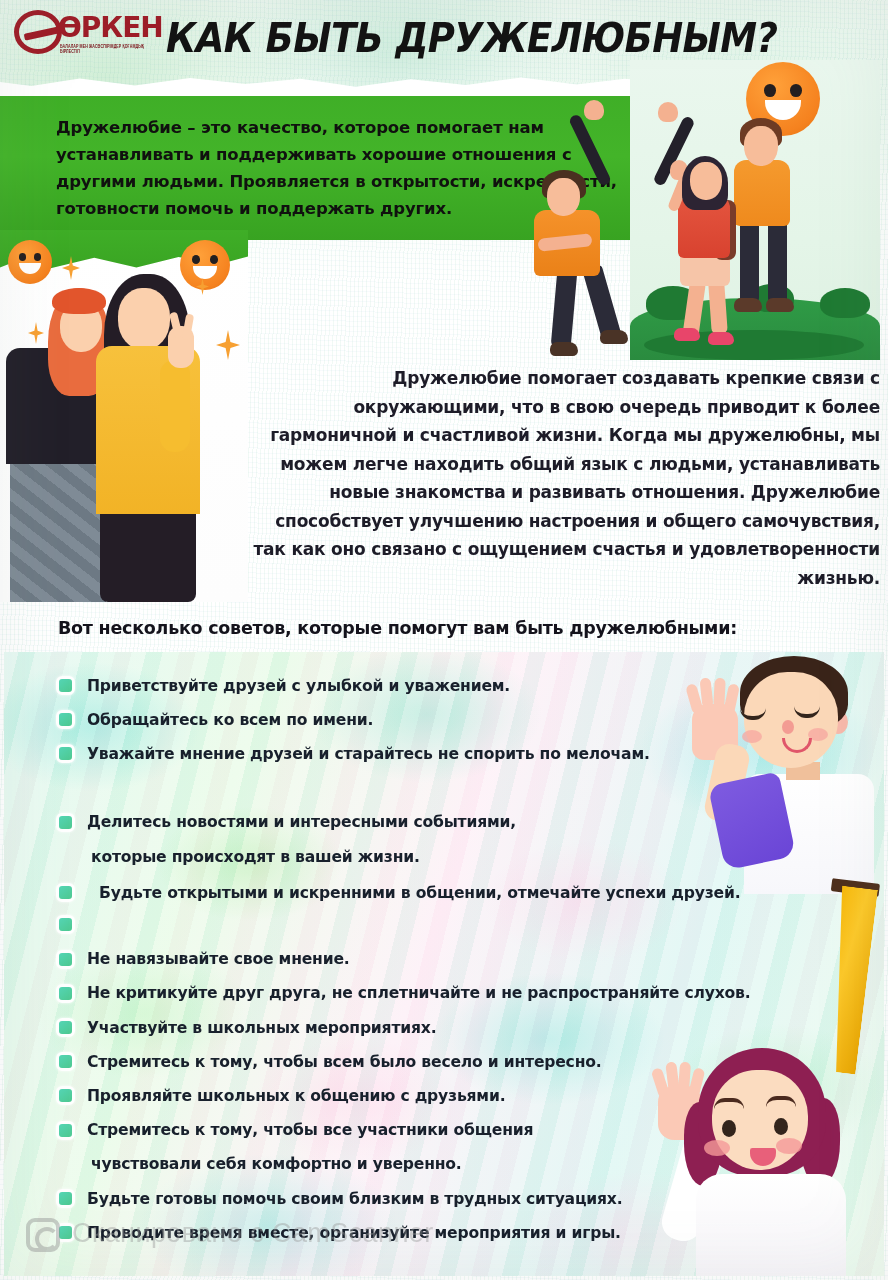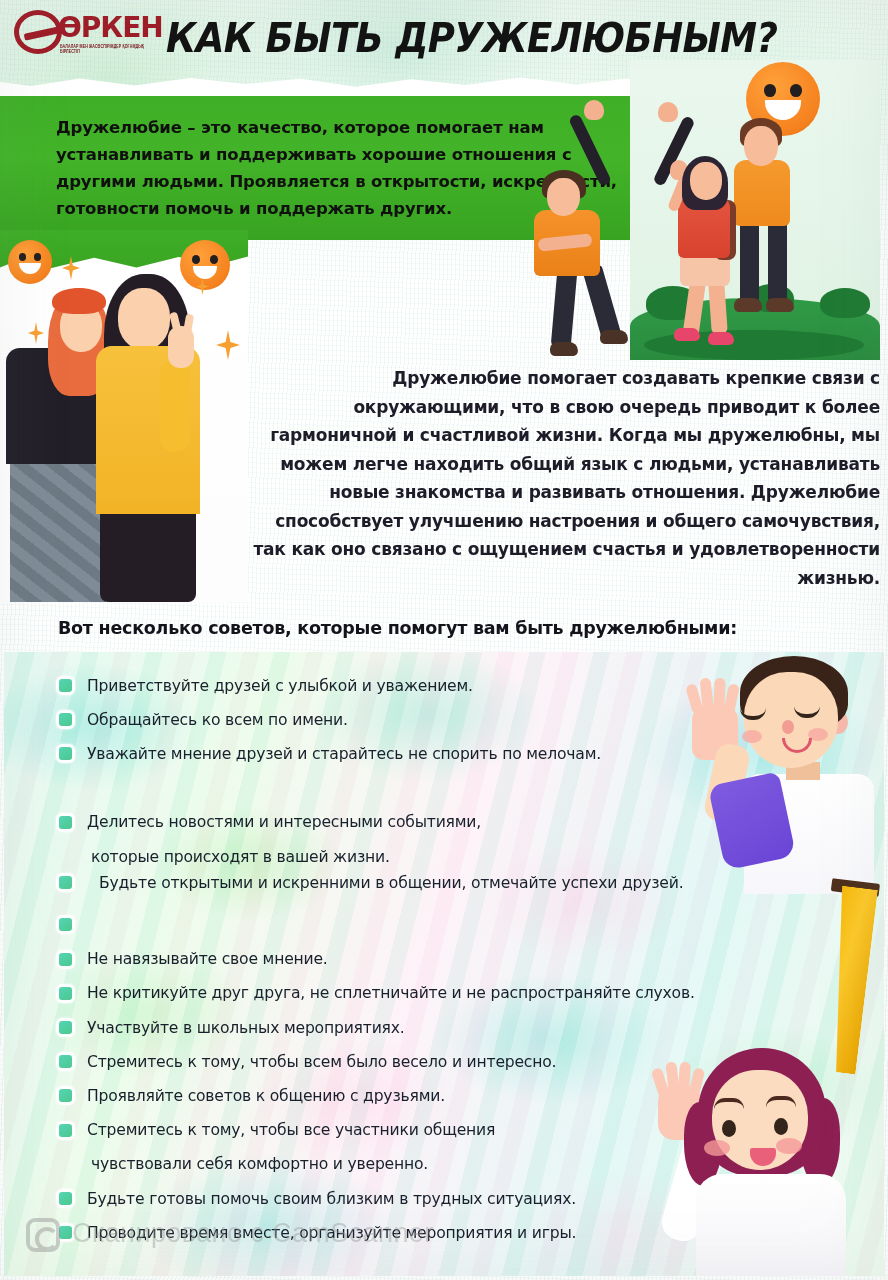--- a/index.html
+++ b/index.html
@@ -364,21 +364,21 @@
     flex: 0 0 auto;
     width: 19px; height: 19px;
     border: 3px solid #ffffff;
     border-radius: 6px;
     background: linear-gradient(140deg,#55d6b6,#4ec88f);
     box-shadow: 0 0 3px rgba(255,255,255,.9);
   }
   .advice-text {
     font-family: "DejaVu Sans", sans-serif;
     font-size: 15.6px;
-    font-weight: 400;
+    font-weight: 700;
     color: #18202c;
     letter-spacing: -.2px;
     white-space: nowrap;
   }
   .advice-row.cont { left: 87px; }
 
   
   .boy-scene { position: absolute; right: 0; top: 0; width: 200px; height: 292px; }
   .boy-hair  { right: 36px; top: 4px;  width: 108px; height: 74px; background: #3a2419; border-radius: 52% 52% 36% 36%; }
   .boy-head  { right: 46px; top: 20px; width: 94px;  height: 96px; background: #fbd8b8; border-radius: 46% 46% 50% 50%; }
@@ -672,21 +672,21 @@
           <div class="checkbox"></div>
           <div class="advice-text">Уважайте мнение друзей и старайтесь не спорить по мелочам.</div>
         </div>
         <div class="advice-row" style="top: 154.8px;">
           <div class="checkbox"></div>
           <div class="advice-text">Делитесь новостями и интересными событиями,</div>
         </div>
         <div class="advice-row cont" style="top: 189px;">
           <div class="advice-text">которые происходят в вашей жизни.</div>
         </div>
-        <div class="advice-row" style="top: 215px; gap: 24px;">
+        <div class="advice-row" style="top: 225px; gap: 24px;">
           <div class="checkbox"></div>
           <div class="advice-text">Будьте открытыми и искренними в общении, отмечайте успехи друзей.</div>
         </div>
         <div class="advice-row" style="top: 257.4px;">
           <div class="checkbox"></div>
         </div>
         <div class="advice-row" style="top: 291.6px;">
           <div class="checkbox"></div>
           <div class="advice-text">Не навязывайте свое мнение.</div>
         </div>
@@ -697,21 +697,21 @@
         <div class="advice-row" style="top: 360px;">
           <div class="checkbox"></div>
           <div class="advice-text">Участвуйте в школьных мероприятиях.</div>
         </div>
         <div class="advice-row" style="top: 394.2px;">
           <div class="checkbox"></div>
           <div class="advice-text">Стремитесь к тому, чтобы всем было весело и интересно.</div>
         </div>
         <div class="advice-row" style="top: 428.4px;">
           <div class="checkbox"></div>
-          <div class="advice-text">Проявляйте советов к общению с друзьями.</div>
+          <div class="advice-text">Проявляйте школьных к общению с друзьями.</div>
         </div>
         <div class="advice-row" style="top: 462.6px;">
           <div class="checkbox"></div>
           <div class="advice-text">Стремитесь к тому, чтобы все участники общения</div>
         </div>
         <div class="advice-row cont" style="top: 496.8px;">
           <div class="advice-text">чувствовали себя комфортно и уверенно.</div>
         </div>
         <div class="advice-row" style="top: 531px;">
           <div class="checkbox"></div>

